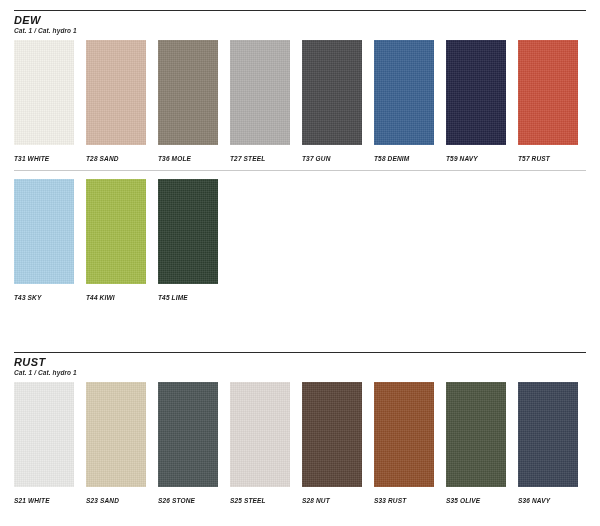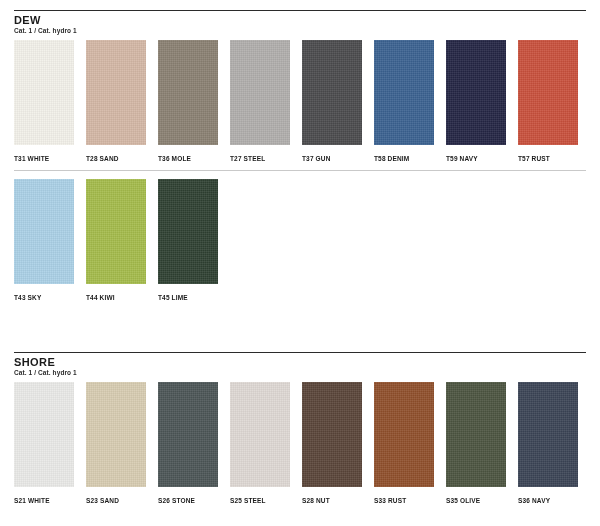--- a/index.html
+++ b/index.html
@@ -14,20 +14,21 @@
     color: #1a1a1a;
     overflow: hidden;
     position: relative;
   }
 
   .page {
     width: 600px;
     height: 376px;
     position: relative;
     box-sizing: border-box;
+    font-style: italic;
   }
 
   
   .section {
     position: absolute;
     left: 0;
     width: 600px;
   }
   .section-rule {
     height: 0;
@@ -167,21 +168,21 @@
         </div>
       </div>
 
   </div>
 
   <div class="section" style="top:352px;">
 
     <div class="section-rule"></div>
 
     <div class="section-head">
-      <div class="section-title">SHORE</div>
+      <div class="section-title">RUST</div>
       <div class="section-sub">Cat. 1 / Cat. hydro 1</div>
     </div>
 
     <div class="swatch-row" id="shore-row-0">
         <div class="swatch-cell" style="left: 14px;">
           <div class="swatch-chip" style="background: rgb(233, 233, 231);"></div>
           <div class="swatch-label">S21 WHITE</div>
         </div>
         <div class="swatch-cell" style="left: 86px;">
           <div class="swatch-chip" style="background: rgb(215, 204, 177);"></div>

